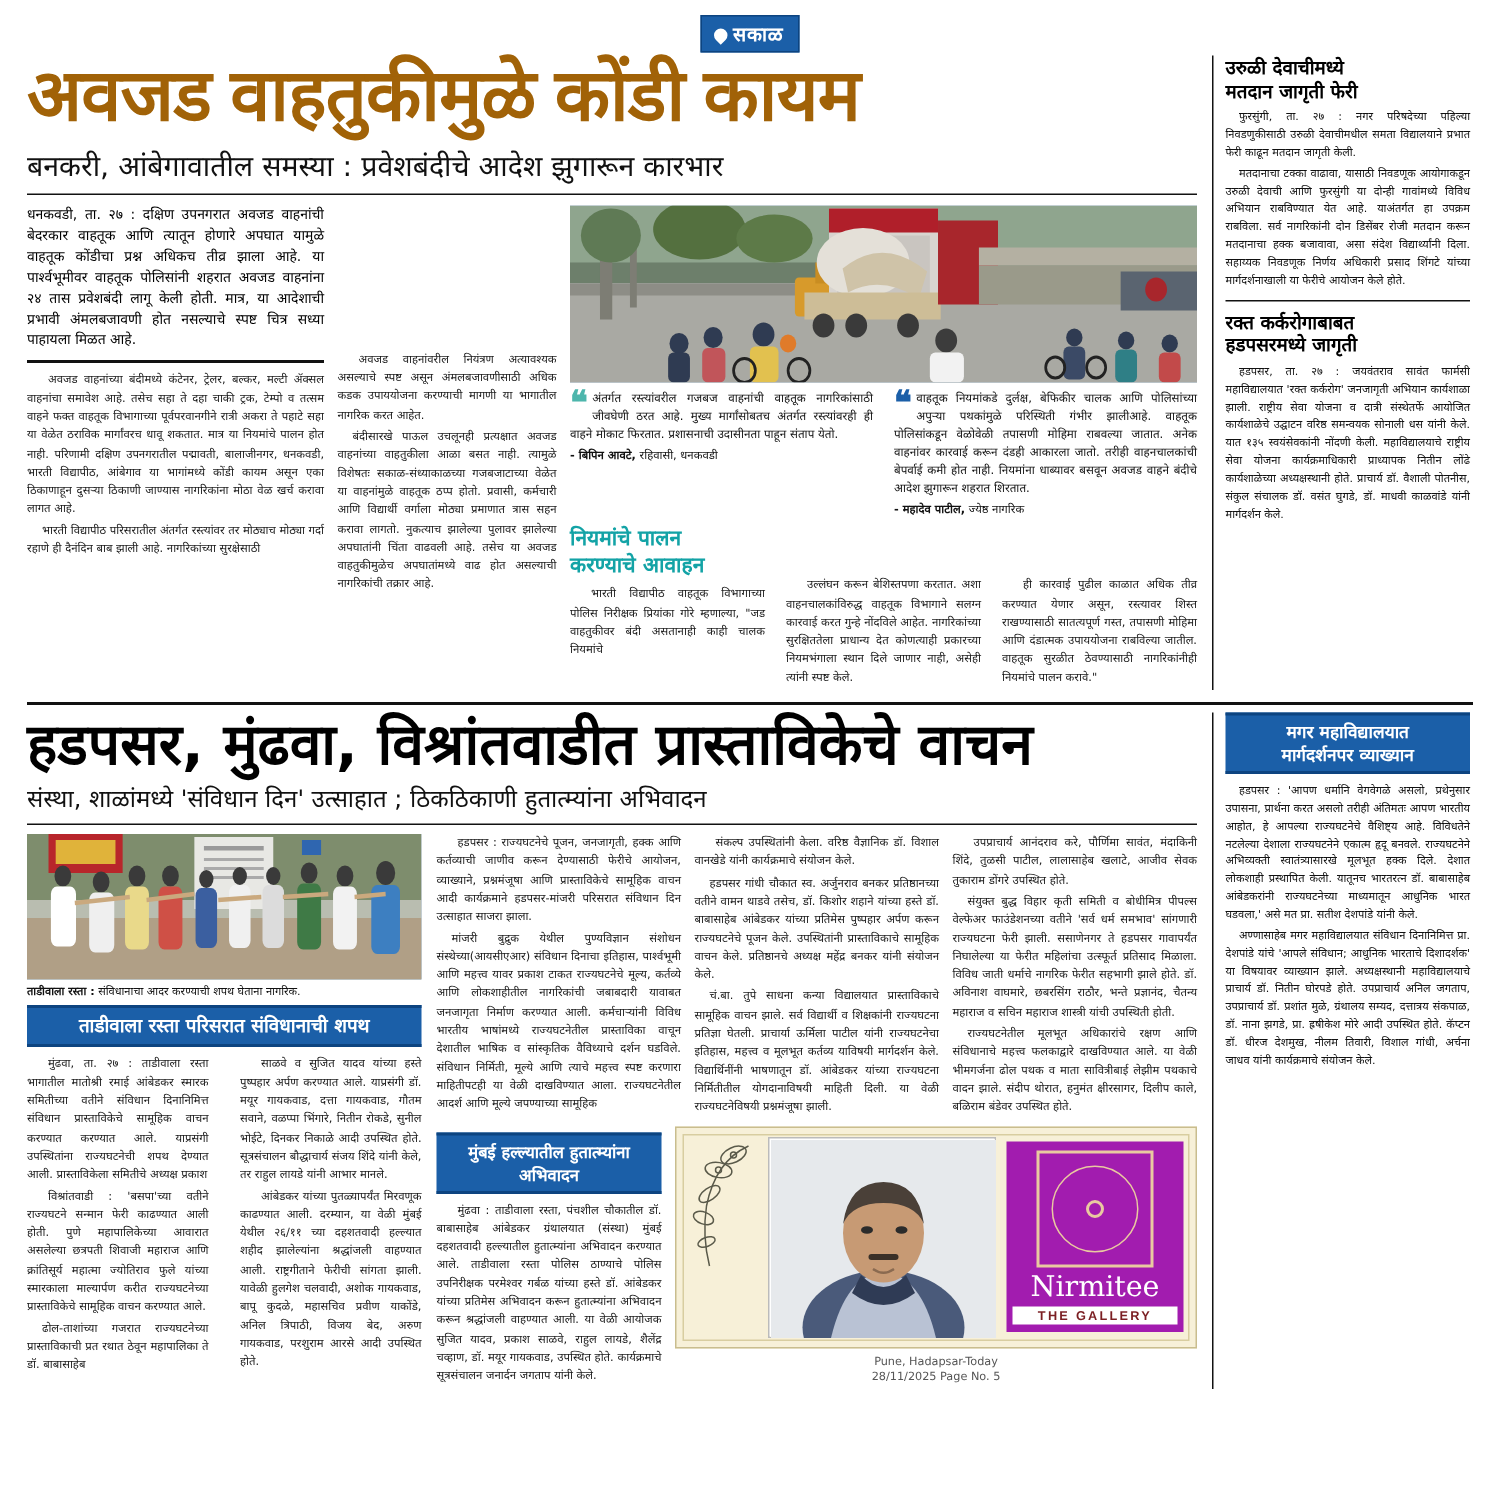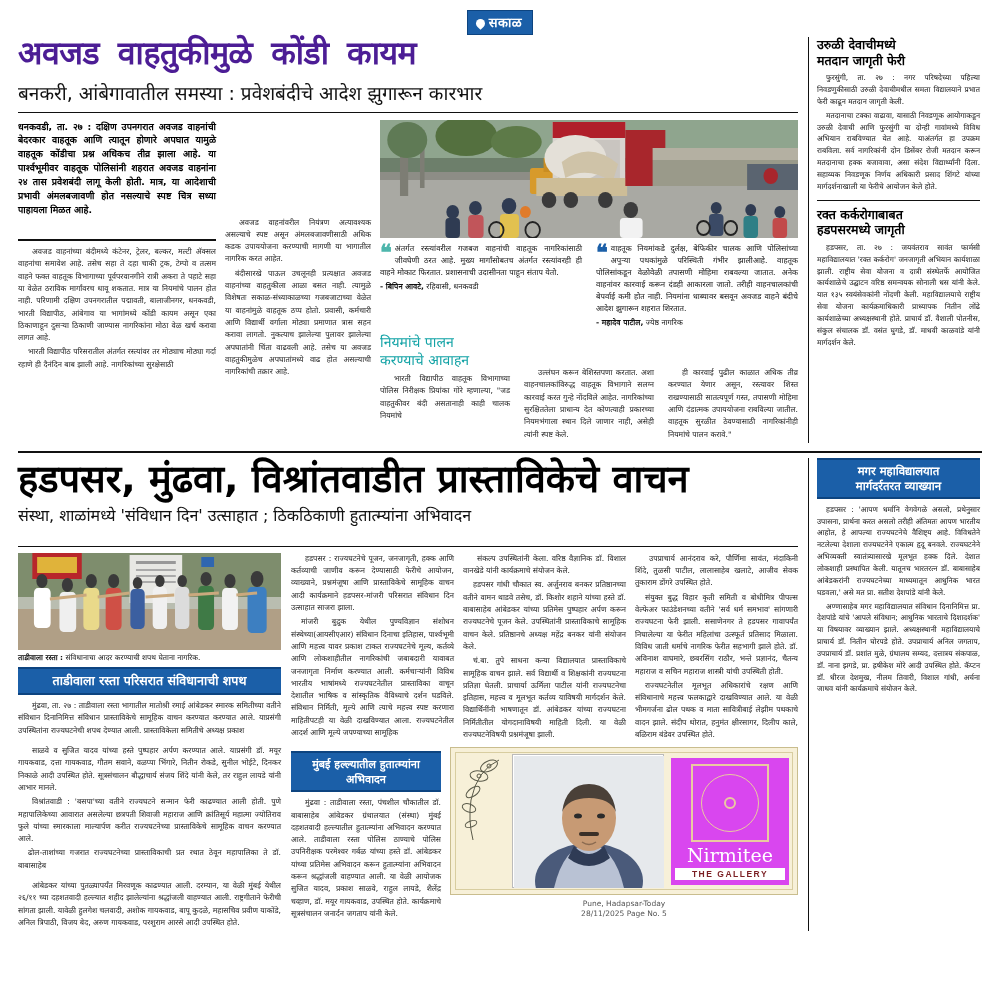--- a/index.html
+++ b/index.html
@@ -23,36 +23,36 @@
   }
   .logo-drop { display:inline-block; width:9px; height:9px; border-radius:50% 50% 50% 0;
     background:#fff; transform:rotate(-45deg); margin-right:4px; vertical-align:-1px; }
 
   
   .lead-wrap { display:flex; gap:10px; }
   .lead-main { width:780px; }
   .rail { width:172px; border-left:1px solid #111; padding-left:8px; }
 
   h1.lead-head {
-    font-family:Liberation Mono, monospace;
-    font-size:32px; line-height:1.08; font-weight:bold;
-    margin:2px 0 6px 0; letter-spacing:-.5px; color:#4c1d95;
+    font-family:Liberation Sans, sans-serif;
+    font-size:48px; line-height:1.08; font-weight:bold;
+    margin:2px 0 6px 0; letter-spacing:-.5px; color:#a16207;
   }
   .lead-sub {
     font-family:"DejaVu Sans", sans-serif;
     font-size:19px; font-weight:500; color:#111;
     border-bottom:1px solid #111; padding-bottom:6px; margin-bottom:7px;
   }
   .lead-cols { display:flex; gap:9px; }
   .lead-lead-col { width:198px; }
   .lede {
     font-family:"DejaVu Sans", sans-serif;
-    font-size:9.3px; line-height:1.5; font-weight:bold; color:#000;
+    font-size:9.3px; line-height:1.5; font-weight:normal; color:#000;
     text-align:justify;
-    border-bottom:2px solid #111; padding-bottom:22px; margin-bottom:5px;
+    border-bottom:2px solid #111; padding-bottom:6px; margin-bottom:5px;
   }
   .bodytext {
     font-family:"DejaVu Sans", sans-serif;
     font-size:7.6px; line-height:1.62; text-align:justify; color:#1a1a1a;
   }
   .bodytext p { margin:0 0 2px 0; text-indent:10px; }
   .bodytext p.first { text-indent:14px; }
   .photo {
     background:linear-gradient(#9fb4c4,#7e8f9c);
     position:relative; overflow:hidden;
@@ -68,63 +68,63 @@
   .quote { flex:1; }
   .qmark { font-size:22px; font-weight:bold; line-height:.7; letter-spacing:-2px; float:left; margin:2px 5px 0 0; font-family:"DejaVu Serif", serif;}
   .q1 .qmark { color:#4db6ac; }
   .q2 .qmark { color:#1b5fa8; }
   .qtext { font-family:"DejaVu Sans", sans-serif; font-size:7.8px; line-height:1.55; text-align:justify; }
   .qattr { font-family:"DejaVu Sans", sans-serif; font-size:7.6px; margin-top:2px; }
   .qattr b { font-weight:bold; }
 
   .teal-head {
     font-family:"DejaVu Sans", sans-serif;
-    color:#13a3a6; font-size:14px; font-weight:normal; line-height:1.25; margin:7px 0 4px 0;
+    color:#13a3a6; font-size:14px; font-weight:bold; line-height:1.25; margin:7px 0 4px 0;
   }
 
   
   .rail-head {
     font-family:"DejaVu Sans", sans-serif;
     font-size:12.5px; font-weight:bold; line-height:1.25; color:#000; margin-bottom:4px;
   }
   .rail-body { font-family:"DejaVu Sans", sans-serif; font-size:7.4px; line-height:1.6; text-align:justify; }
   .rail-body p { margin:0 0 2px 0; text-indent:9px; }
   .rule { border-top:1px solid #111; margin:7px 0 6px 0; }
 
   
   .pkg2 { margin-top:8px; border-top:2px solid #111; padding-top:5px; display:flex; gap:10px; }
   .pkg2-main { width:780px; }
   h2.head2 {
     font-family:"DejaVu Sans", sans-serif;
     font-size:38px; font-weight:bold; line-height:1.08; margin:1px 0 4px 0; color:#000;
   }
   .sub2 {
     font-family:"DejaVu Sans", sans-serif;
-    font-size:16px; color:#111; border-bottom:1px solid #111; padding-bottom:20px; margin-bottom:6px;
+    font-size:16px; color:#111; border-bottom:1px solid #111; padding-bottom:6px; margin-bottom:6px;
   }
   .bluebar {
     background:#1b5fa8; color:#fff; text-align:center;
     font-family:"DejaVu Sans", sans-serif;
     font-size:12.5px; font-weight:bold; padding:3px 4px 4px 4px; margin:4px 0 5px 0;
     border-top:2px solid #0d4480; border-bottom:2px solid #0d4480;
   }
   .cols3 { display:flex; gap:9px; }
-  .cols2 { display:flex; gap:6px;flex-direction:column; }
+  .cols2 { display:flex; gap:21px; }
   .col { flex:1; }
 
   
   .adbox {
     background:#f7f0d8; border:1px solid #c9bd8e; display:flex; align-items:center;
     padding:6px 8px; gap:8px; height:148px; position:relative;
   }
   .adbox:before{
     content:""; position:absolute; inset:4px; border:1px solid #d8cda0; pointer-events:none;
   }
   .portrait { width:150px; height:132px; background:linear-gradient(#cfd6dd,#8e99a6); border:1px solid #fff; box-shadow:0 0 0 1px #bbb; }
-  .nirmitee { width:118px; background:#d946ef; color:#fff; text-align:center; padding:6px 4px 5px 4px; }
+  .nirmitee { width:118px; background:#a21caf; color:#fff; text-align:center; padding:6px 4px 5px 4px; }
   .nirm-seal { width:78px;height:78px;margin:0 auto 4px auto;border:2px solid #e9c9a0;
      display:flex;align-items:center;justify-content:center; position:relative; }
   .nirm-seal:before{content:"";position:absolute;inset:8px;border:1px solid #e9c9a0;border-radius:50%;}
   .nirm-seal i{display:block;width:12px;height:12px;border:2px solid #e9c9a0;border-radius:50%;}
   .nirm-name { font-family:"DejaVu Serif", serif; font-size:19px; line-height:1; }
   .nirm-sub { font-size:8.5px; letter-spacing:1.5px; background:#fff; color:#7b1f23; font-weight:bold; margin-top:3px; padding:1px 0; }
   .footer-stamp {
     font-family:"DejaVu Sans", sans-serif; font-size:7.5px; color:#555; line-height:1.35;
     text-align:center; margin-top:4px;
   }
@@ -420,20 +420,20 @@
                 <div>28/11/2025  Page No. 5</div>
               </div>
             </div>
           </div>
         </div>
       </div>
     </div>
 
     <div class="rail">
       <div class="bluebar" style="font-size:11.5px;white-space:pre-line;margin-top:0;">मगर महाविद्यालयात
-मार्गदर्रतरत व्याख्यान</div>
+मार्गदर्शनपर व्याख्यान</div>
       <div class="rail-body">
         <p>हडपसर : 'आपण धर्मानि वेगवेगळे असलो, प्रथेनुसार उपासना, प्रार्थना करत असलो तरीही अंतिमतः आपण भारतीय आहोत, हे आपल्या राज्यघटनेचे वैशिष्ट्य आहे. विविधतेने नटलेल्या देशाला राज्यघटनेने एकात्म हृदू बनवले. राज्यघटनेने अभिव्यक्ती स्वातंत्र्यासारखे मूलभूत हक्क दिले. देशात लोकशाही प्रस्थापित केली. यातूनच भारतरत्न डॉ. बाबासाहेब आंबेडकरांनी राज्यघटनेच्या माध्यमातून आधुनिक भारत घडवला,' असे मत प्रा. सतीश देशपांडे यांनी केले.</p>
         <p>अण्णासाहेब मगर महाविद्यालयात संविधान दिनानिमित्त प्रा. देशपांडे यांचे 'आपले संविधान; आधुनिक भारताचे दिशादर्शक' या विषयावर व्याख्यान झाले. अध्यक्षस्थानी महाविद्यालयाचे प्राचार्य डॉ. नितीन घोरपडे होते. उपप्राचार्य अनिल जगताप, उपप्राचार्य डॉ. प्रशांत मुळे, ग्रंथालय सम्यद, दत्तात्रय संकपाळ, डॉ. नाना झगडे, प्रा. ह्रषीकेश मोरे आदी उपस्थित होते. कॅप्टन डॉ. धीरज देशमुख, नीलम तिवारी, विशाल गांधी, अर्चना जाधव यांनी कार्यक्रमाचे संयोजन केले.</p>
       </div>
     </div>
   </div>
 </div>
 
 </body></html>

